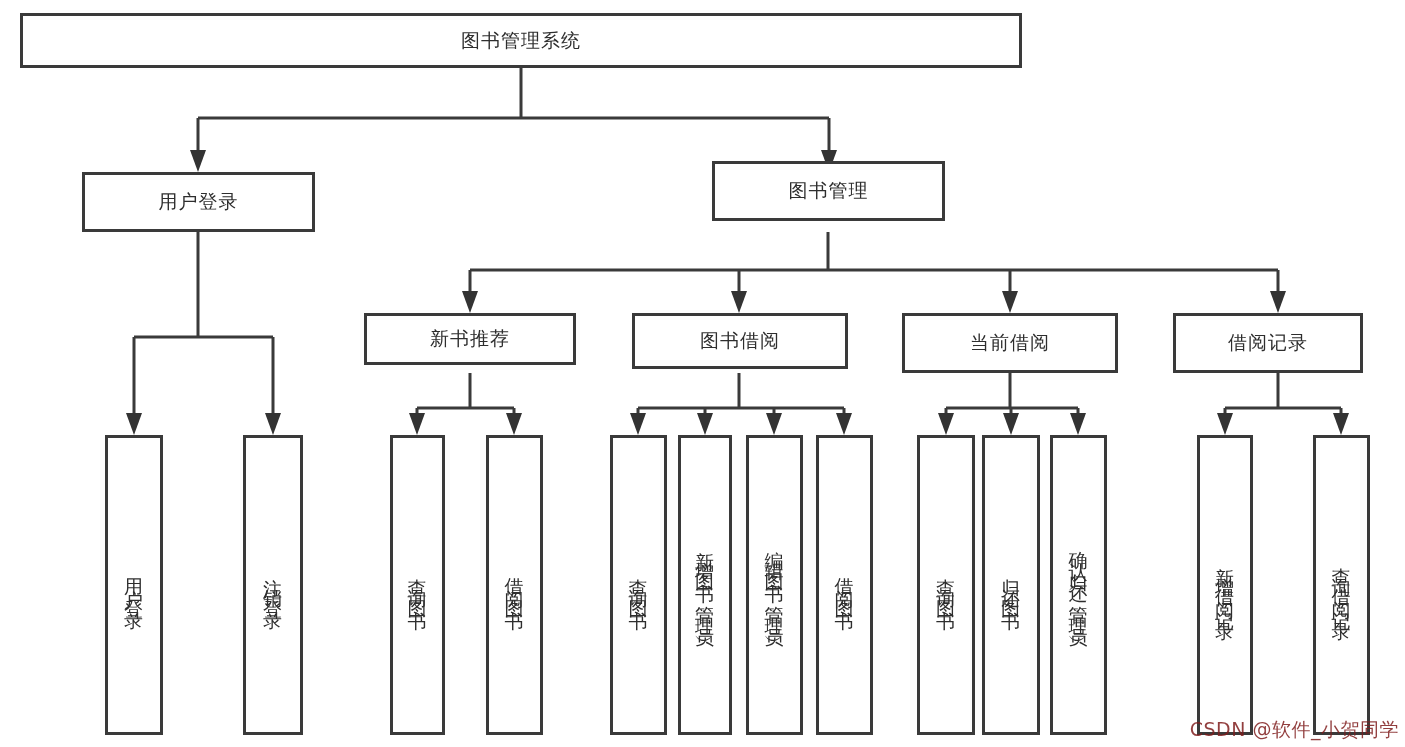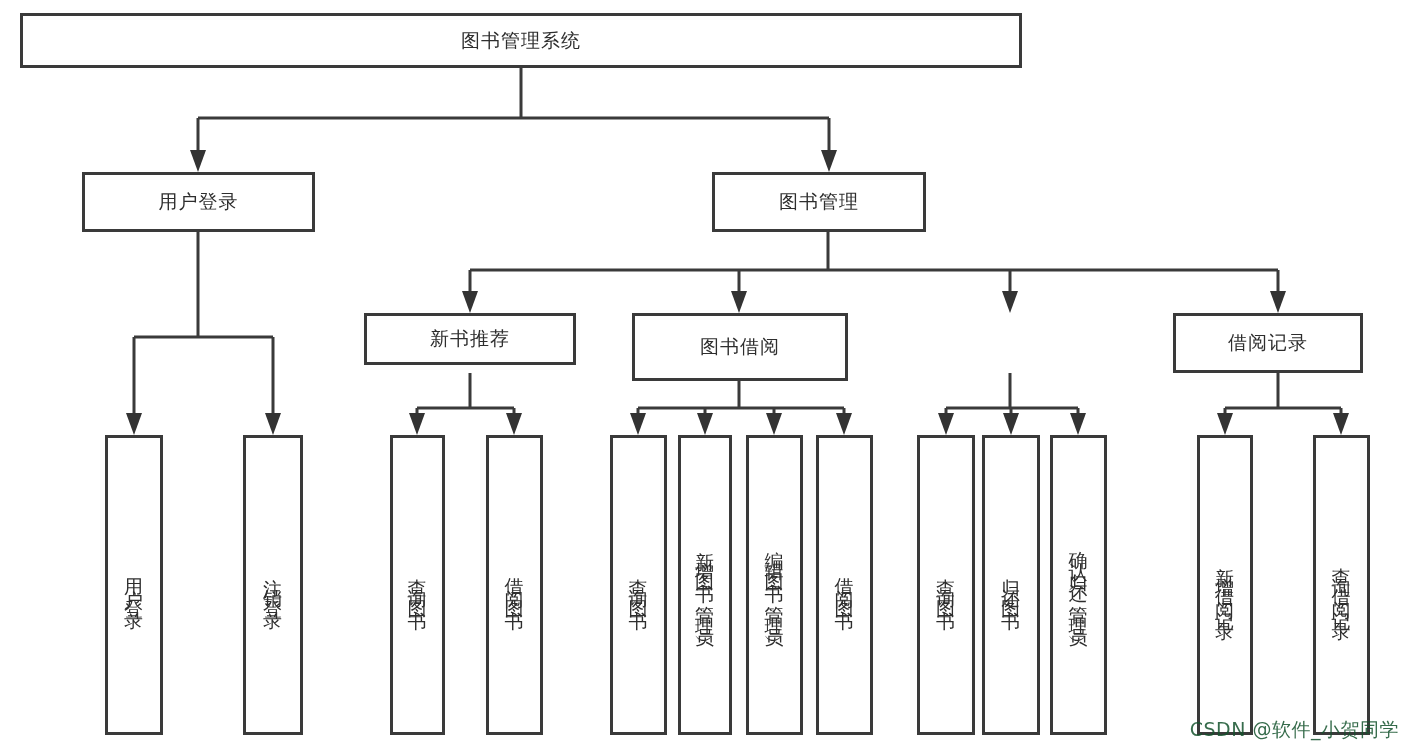--- a/index.html
+++ b/index.html
@@ -53,21 +53,21 @@
     font-size: 19px;
     letter-spacing: 11px;
     line-height: 1;
     white-space: nowrap;
   }
   .watermark {
     position: absolute;
     right: 6px;
     bottom: 4px;
     font-size: 19px;
-    color: #14532d;
+    color: #7f1d1d;
     opacity: 0.85;
     letter-spacing: 0.5px;
     white-space: nowrap;
     pointer-events: none;
   }
 </style>
 </head>
 <body>
 
 <div class="canvas">
@@ -104,29 +104,32 @@
     </g>
   </svg>
 
   <div class="node hbox" style="left:20px;top:13px;width:1002px;height:55px">
     <span>图书管理系统</span>
   </div>
 
   <div class="node hbox" style="left:82px;top:172px;width:233px;height:60px">
     <span>用户登录</span>
   </div>
-  <div class="node hbox" style="left:712px;top:172px;width:214px;height:60px">
+  <div class="node hbox" style="left:712px;top:161px;width:233px;height:60px">
     <span>图书管理</span>
   </div>
 
   <div class="node hbox" style="left:364px;top:313px;width:212px;height:52px">
     <span>新书推荐</span>
   </div>
-  <div class="node hbox" style="left:632px;top:313px;width:216px;height:68px">
+  <div class="node hbox" style="left:632px;top:313px;width:216px;height:56px">
     <span>图书借阅</span>
+  </div>
+  <div class="node hbox" style="left:902px;top:313px;width:216px;height:60px">
+    <span>当前借阅</span>
   </div>
   <div class="node hbox" style="left:1173px;top:313px;width:190px;height:60px">
     <span>借阅记录</span>
   </div>
 
   <div class="node vbox" style="left:105px;width:58px">
     <span>用户登录</span>
   </div>
   <div class="node vbox" style="left:243px;width:60px">
     <span>注销登录</span>

